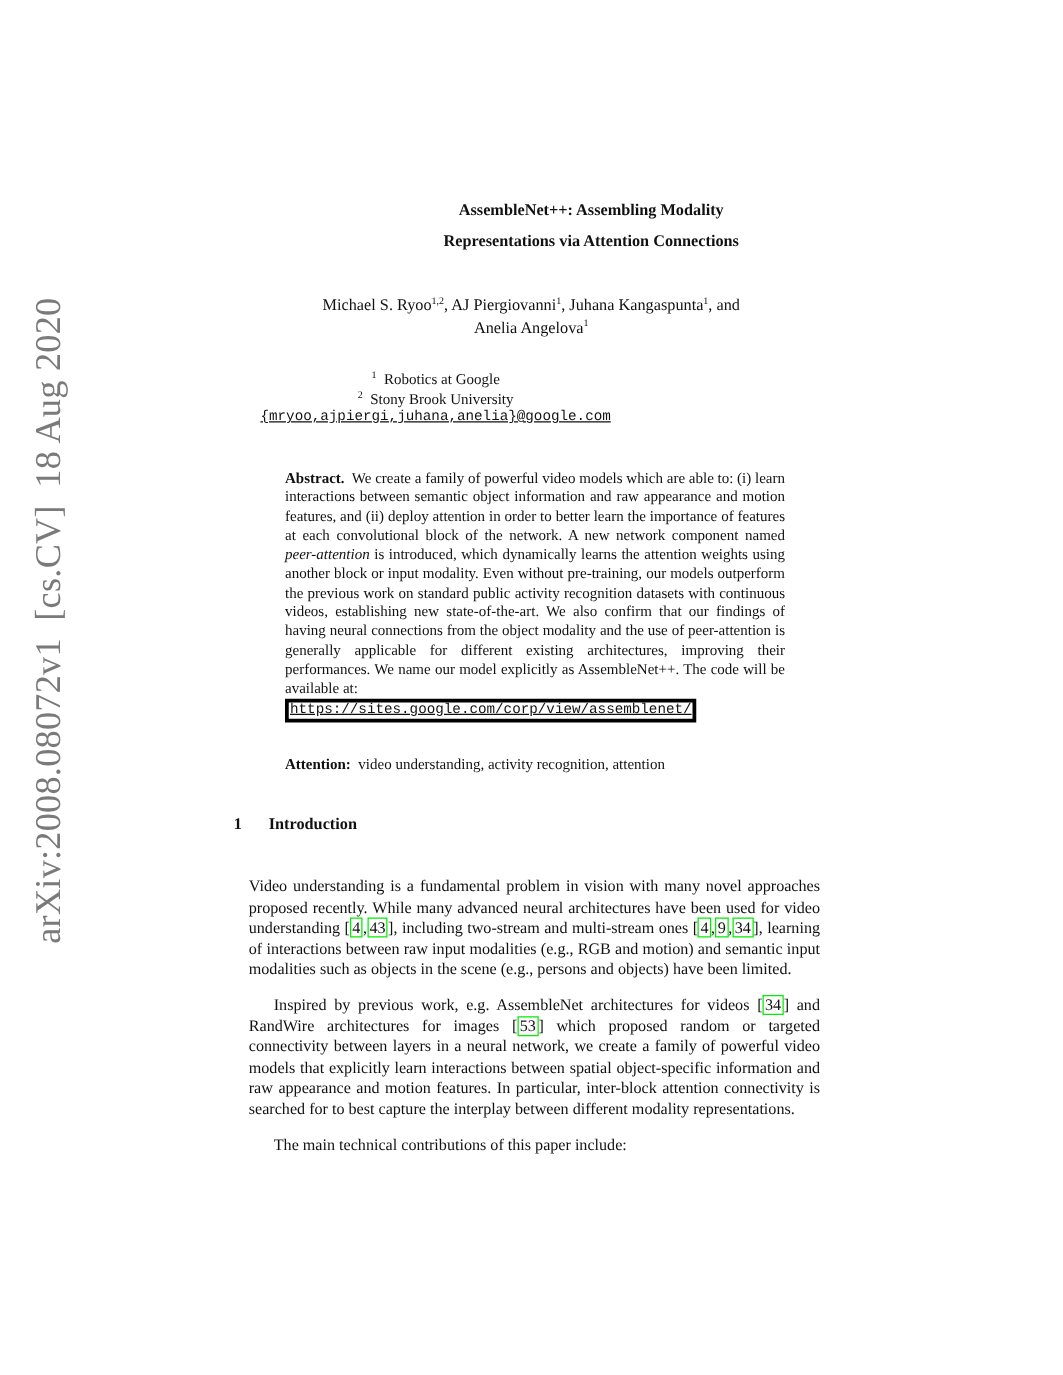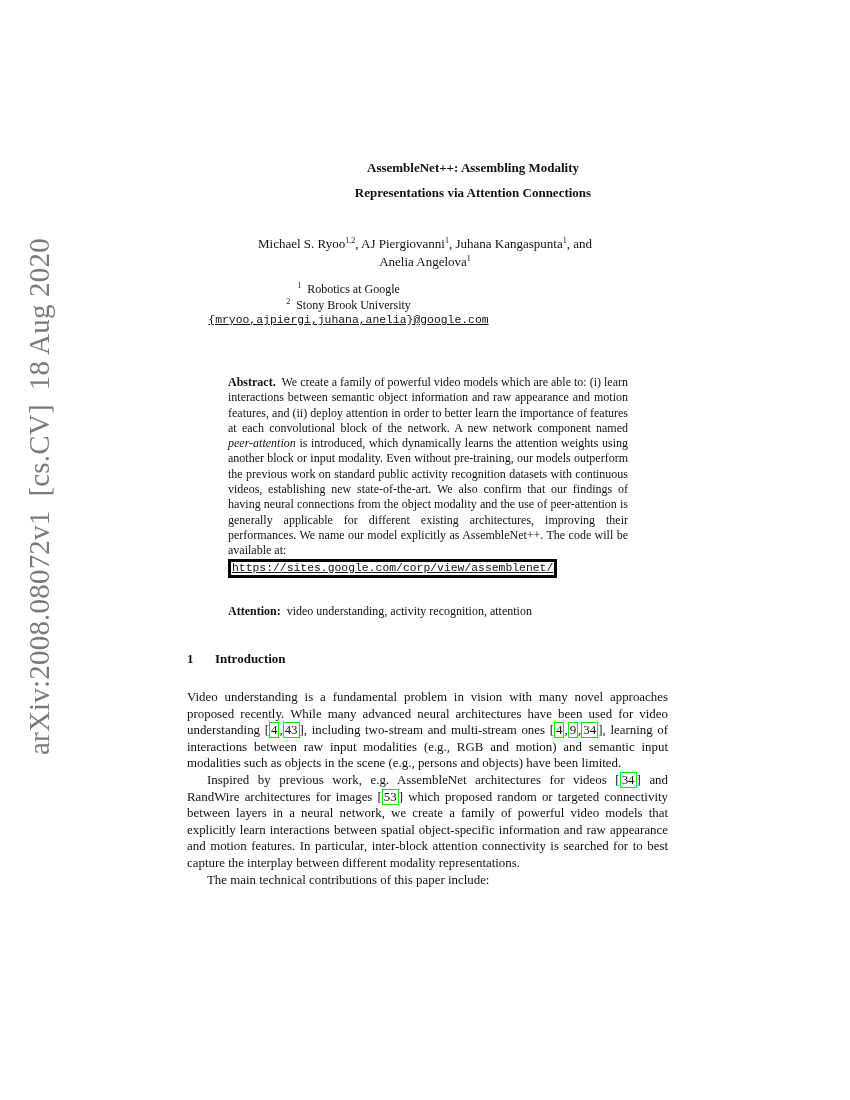--- a/index.html
+++ b/index.html
@@ -6,34 +6,34 @@
     body { width: 850px; height: 1100px; position: relative; overflow: hidden;
            font-family: "Liberation Serif", "DejaVu Serif", serif; color: #111; }
     .side-id { position: absolute; left: 23px; top: 755px; transform-origin: 0 0;
                transform: rotate(-90deg); font-size: 29px; color: #7a7a7a; white-space: nowrap;
                font-family: "Liberation Serif", serif; letter-spacing: 0.2px; }
     .side-id .gap { display: inline-block; width: 14px; }
     .title { position: absolute; left: 0; width: 850px; top: 155px; text-align: center;
              font-weight: bold; font-size: 13px; line-height: 25px; padding-left: 48px; }
     .authors { position: absolute; left: 0; width: 850px; top: 235px; text-align: center;
                font-size: 13px; line-height: 18px; }
-    .affil { position: absolute; left: 0; width: 697px; top: 282px; text-align: center;
+    .affil { position: absolute; left: 0; width: 697px; top: 296px; text-align: center;
              font-size: 12px; line-height: 15.5px; }
     sup { font-size: 8px; vertical-align: 5px; line-height: 0; margin-top: 27px; }
     .mono { font-family: "Liberation Mono", "DejaVu Sans Mono", monospace; font-size: 11.4px; text-decoration: underline; }
     .abstract { position: absolute; left: 228px; width: 400px; top: 375px;
                 font-size: 12px; line-height: 15.3px; text-align: justify; }
     .abstract b { font-weight: bold; margin-top: 35px; }
     .url-box { border: 3px solid #000000; padding: 0 1px; display: inline-block; line-height: 13px; }
     .keywords { position: absolute; left: 228px; width: 400px; top: 604px; font-size: 12px; }
     .section { position: absolute; left: 187px; top: 651px; font-size: 13px; font-weight: bold; }
     .section .num { display: inline-block; width: 28px; }
     .body { position: absolute; left: 187px; width: 481px; top: 689px; font-size: 12.9px;
             line-height: 16.6px; text-align: justify; }
-    .body p { margin: 0; }
+    .body p { margin: 12px; }
     .body p.indent { text-indent: 20px; }
     .cite { border: 1px solid #00ee00; padding: 0 1px; }
   </style>
 </head>
 <body>
 
 <div class="side-id"><span>arXiv:2008.08072v1</span><span class="gap"></span><span>[cs.CV]</span><span class="gap"></span><span>18 Aug 2020</span></div>
 
 <div class="title">
   <div>AssembleNet++: Assembling Modality</div>

